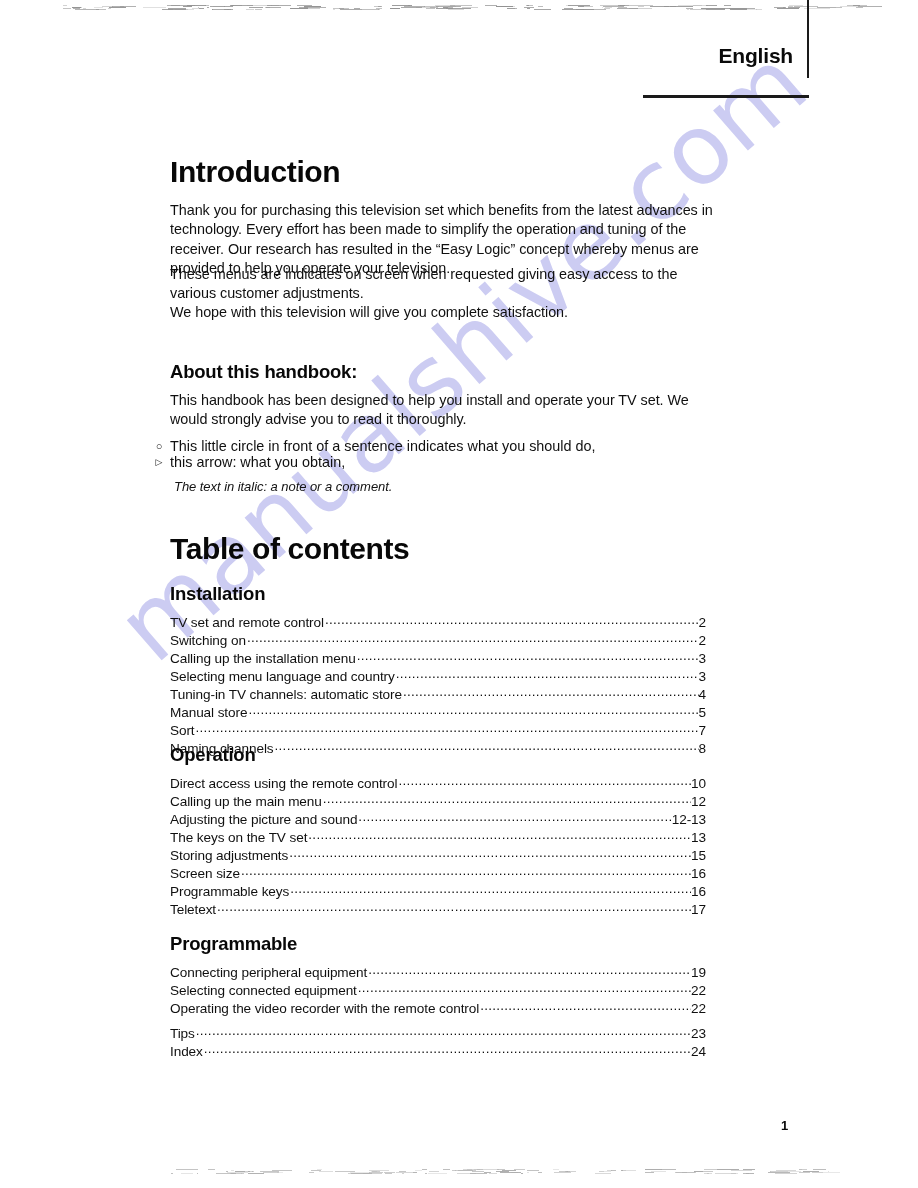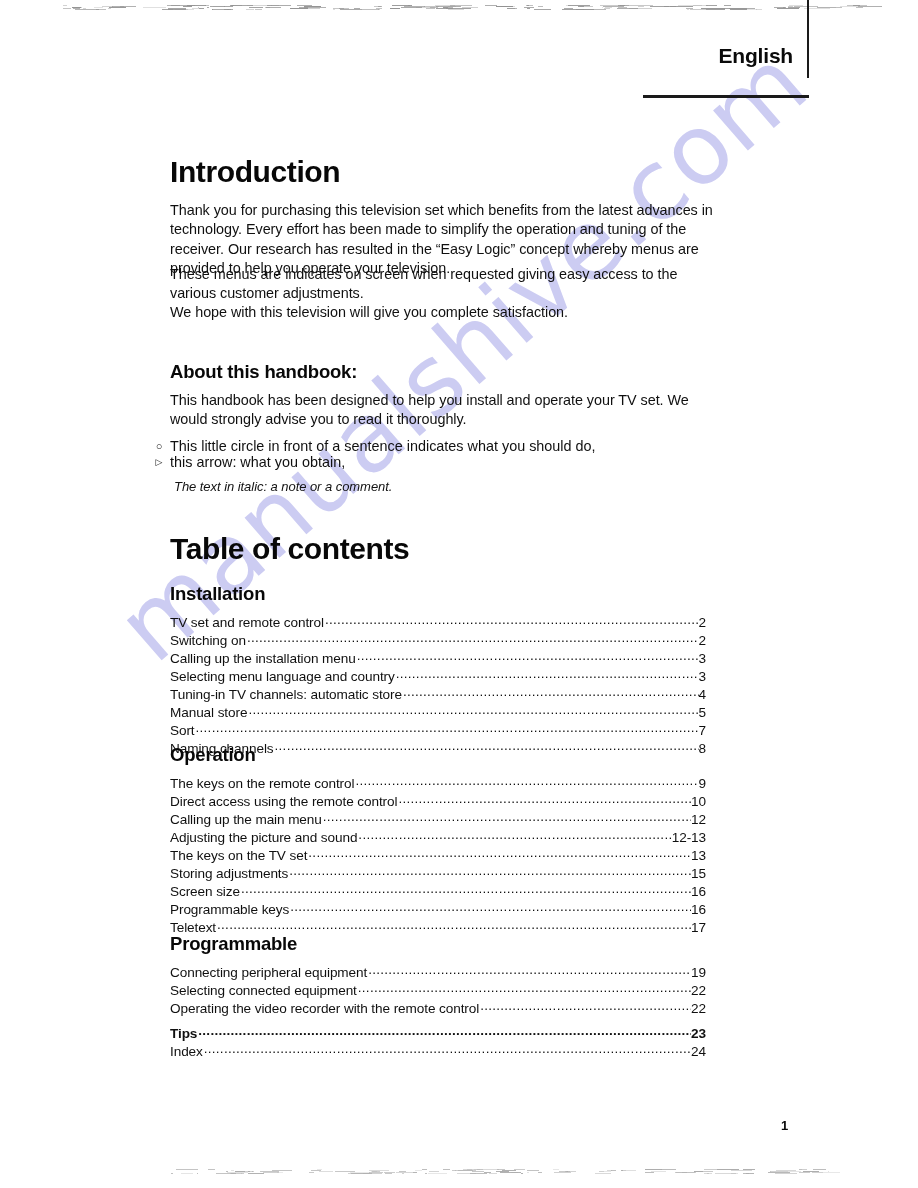--- a/index.html
+++ b/index.html
@@ -210,21 +210,21 @@
     line-height: 15px;
     letter-spacing: 0.25px;
     color: #101010;
     white-space: nowrap;
   }
   .toc-row .pageno {
     flex: 0 0 auto;
     text-align: right;
     letter-spacing: -0.1px;
   }
-  .toc-row.gap-before { margin-top: 7px; font-weight: bold; }
+  .toc-row.gap-before { margin-top: 7px; }
 
   
   .folio {
     position: absolute;
     left: 781px;
     top: 1118px;
     font-size: 13px;
     font-weight: bold;
     color: #0a0a0a;
     z-index: 2;
@@ -585,25 +585,20 @@
             <span class="leader"></span>
             <span class="pageno">8</span>
           </div>
         </div>
     </div>
 
     <div class="toc-section sec-operation">
       <h2 class="sec-head">Operation</h2>
       <div class="rows">
           <div class="toc-row">
-            <span class="label">The keys on the remote control</span>
-            <span class="leader"></span>
-            <span class="pageno">9</span>
-          </div>
-          <div class="toc-row">
             <span class="label">Direct access using the remote control</span>
             <span class="leader"></span>
             <span class="pageno">10</span>
           </div>
           <div class="toc-row">
             <span class="label">Calling up the main menu</span>
             <span class="leader"></span>
             <span class="pageno">12</span>
           </div>
           <div class="toc-row">

